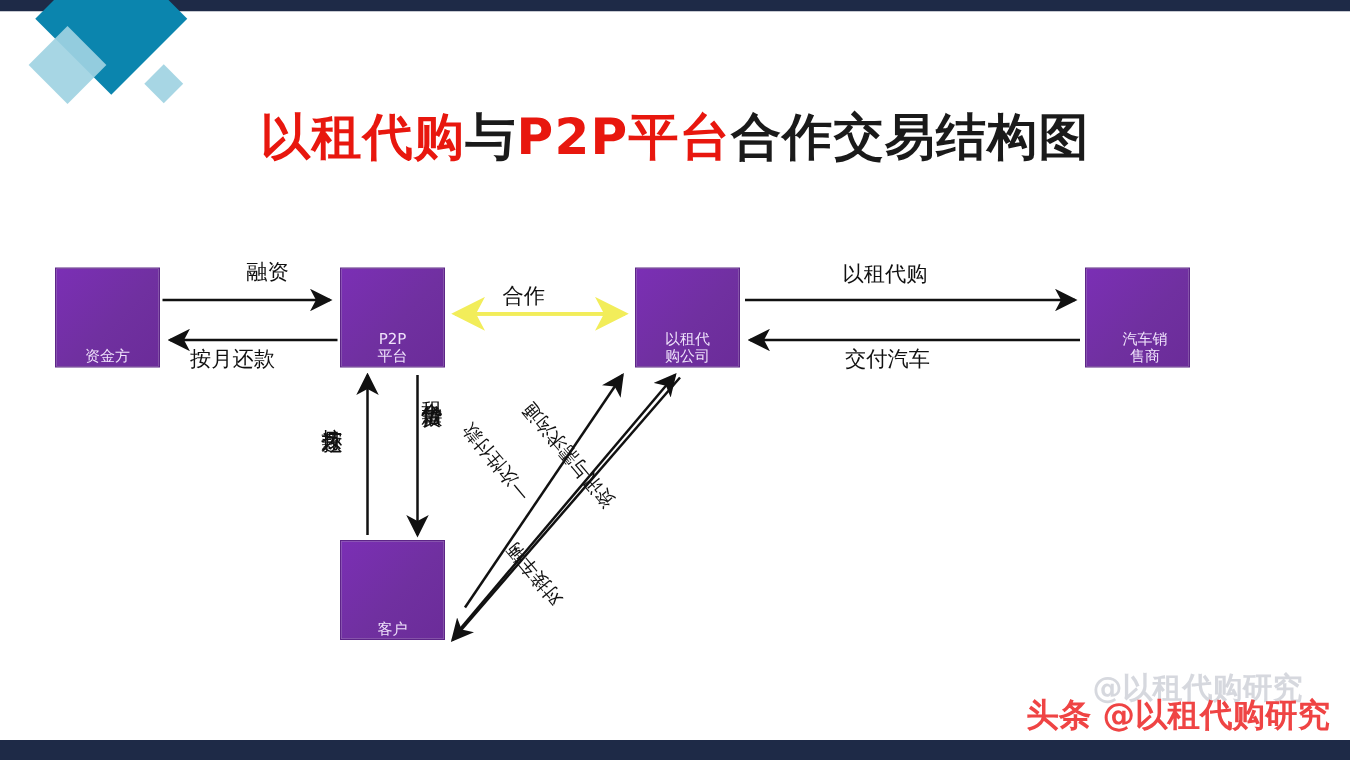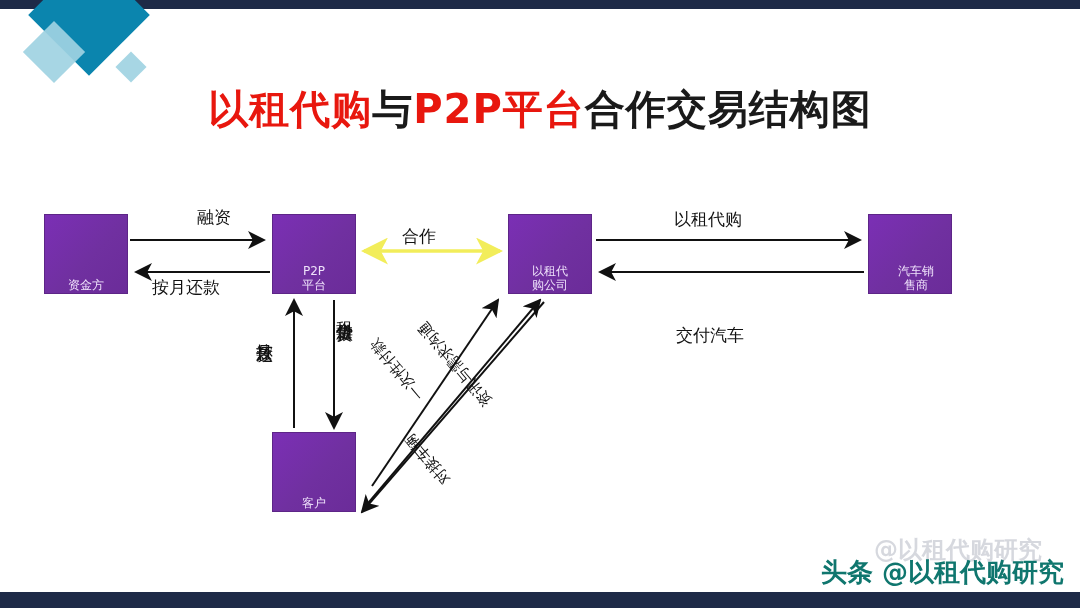--- a/index.html
+++ b/index.html
@@ -69,21 +69,21 @@
     letter-spacing:1px;
   }
   .elabel.diag{
     transform-origin:left top;
     font-size:15px;
   }
 
   
   .wm{
     position:absolute; right:16px; bottom:18px;
-    font-size:26px; font-weight:bold; color:#0f766e;
+    font-size:26px; font-weight:bold; color:#ef4444;
     white-space:nowrap;
   }
   .wm-ghost{
     position:absolute; right:38px; bottom:42px;
     font-size:24px; font-weight:bold; color:#c9ccd4;
     white-space:nowrap; opacity:.75;margin-top:41px;
   }
 </style>
 </head>
 <body>
@@ -161,21 +161,21 @@
   </div>
 
   <div class="elabel" style="left:156px; top:206px;margin-left:41px;">融资</div>
 
   <div class="elabel" style="left:152px; top:276px;">按月还款</div>
 
   <div class="elabel" style="left:402px; top:225px;">合作</div>
 
   <div class="elabel" style="left:674px; top:208px;">以租代购</div>
 
-  <div class="elabel" style="left:676px; top:276px;margin-top:48px;">交付汽车</div>
+  <div class="elabel" style="left:676px; top:276px;">交付汽车</div>
 
   <div class="elabel vert" style="left:256px; top:330px;">按月还款</div>
 
   <div class="elabel vert" style="left:336px; top:308px;">租金贷借款</div>
 
   <div class="elabel diag" style="left:414px; top:404px; transform:rotate(-130deg);">一次性付款</div>
 
   <div class="elabel diag" style="left:482px; top:410px; transform:rotate(-130deg);">资讯与需求沟通</div>
 
   <div class="elabel diag" style="left:440px; top:488px; transform:rotate(-130deg);">对接车辆</div>

